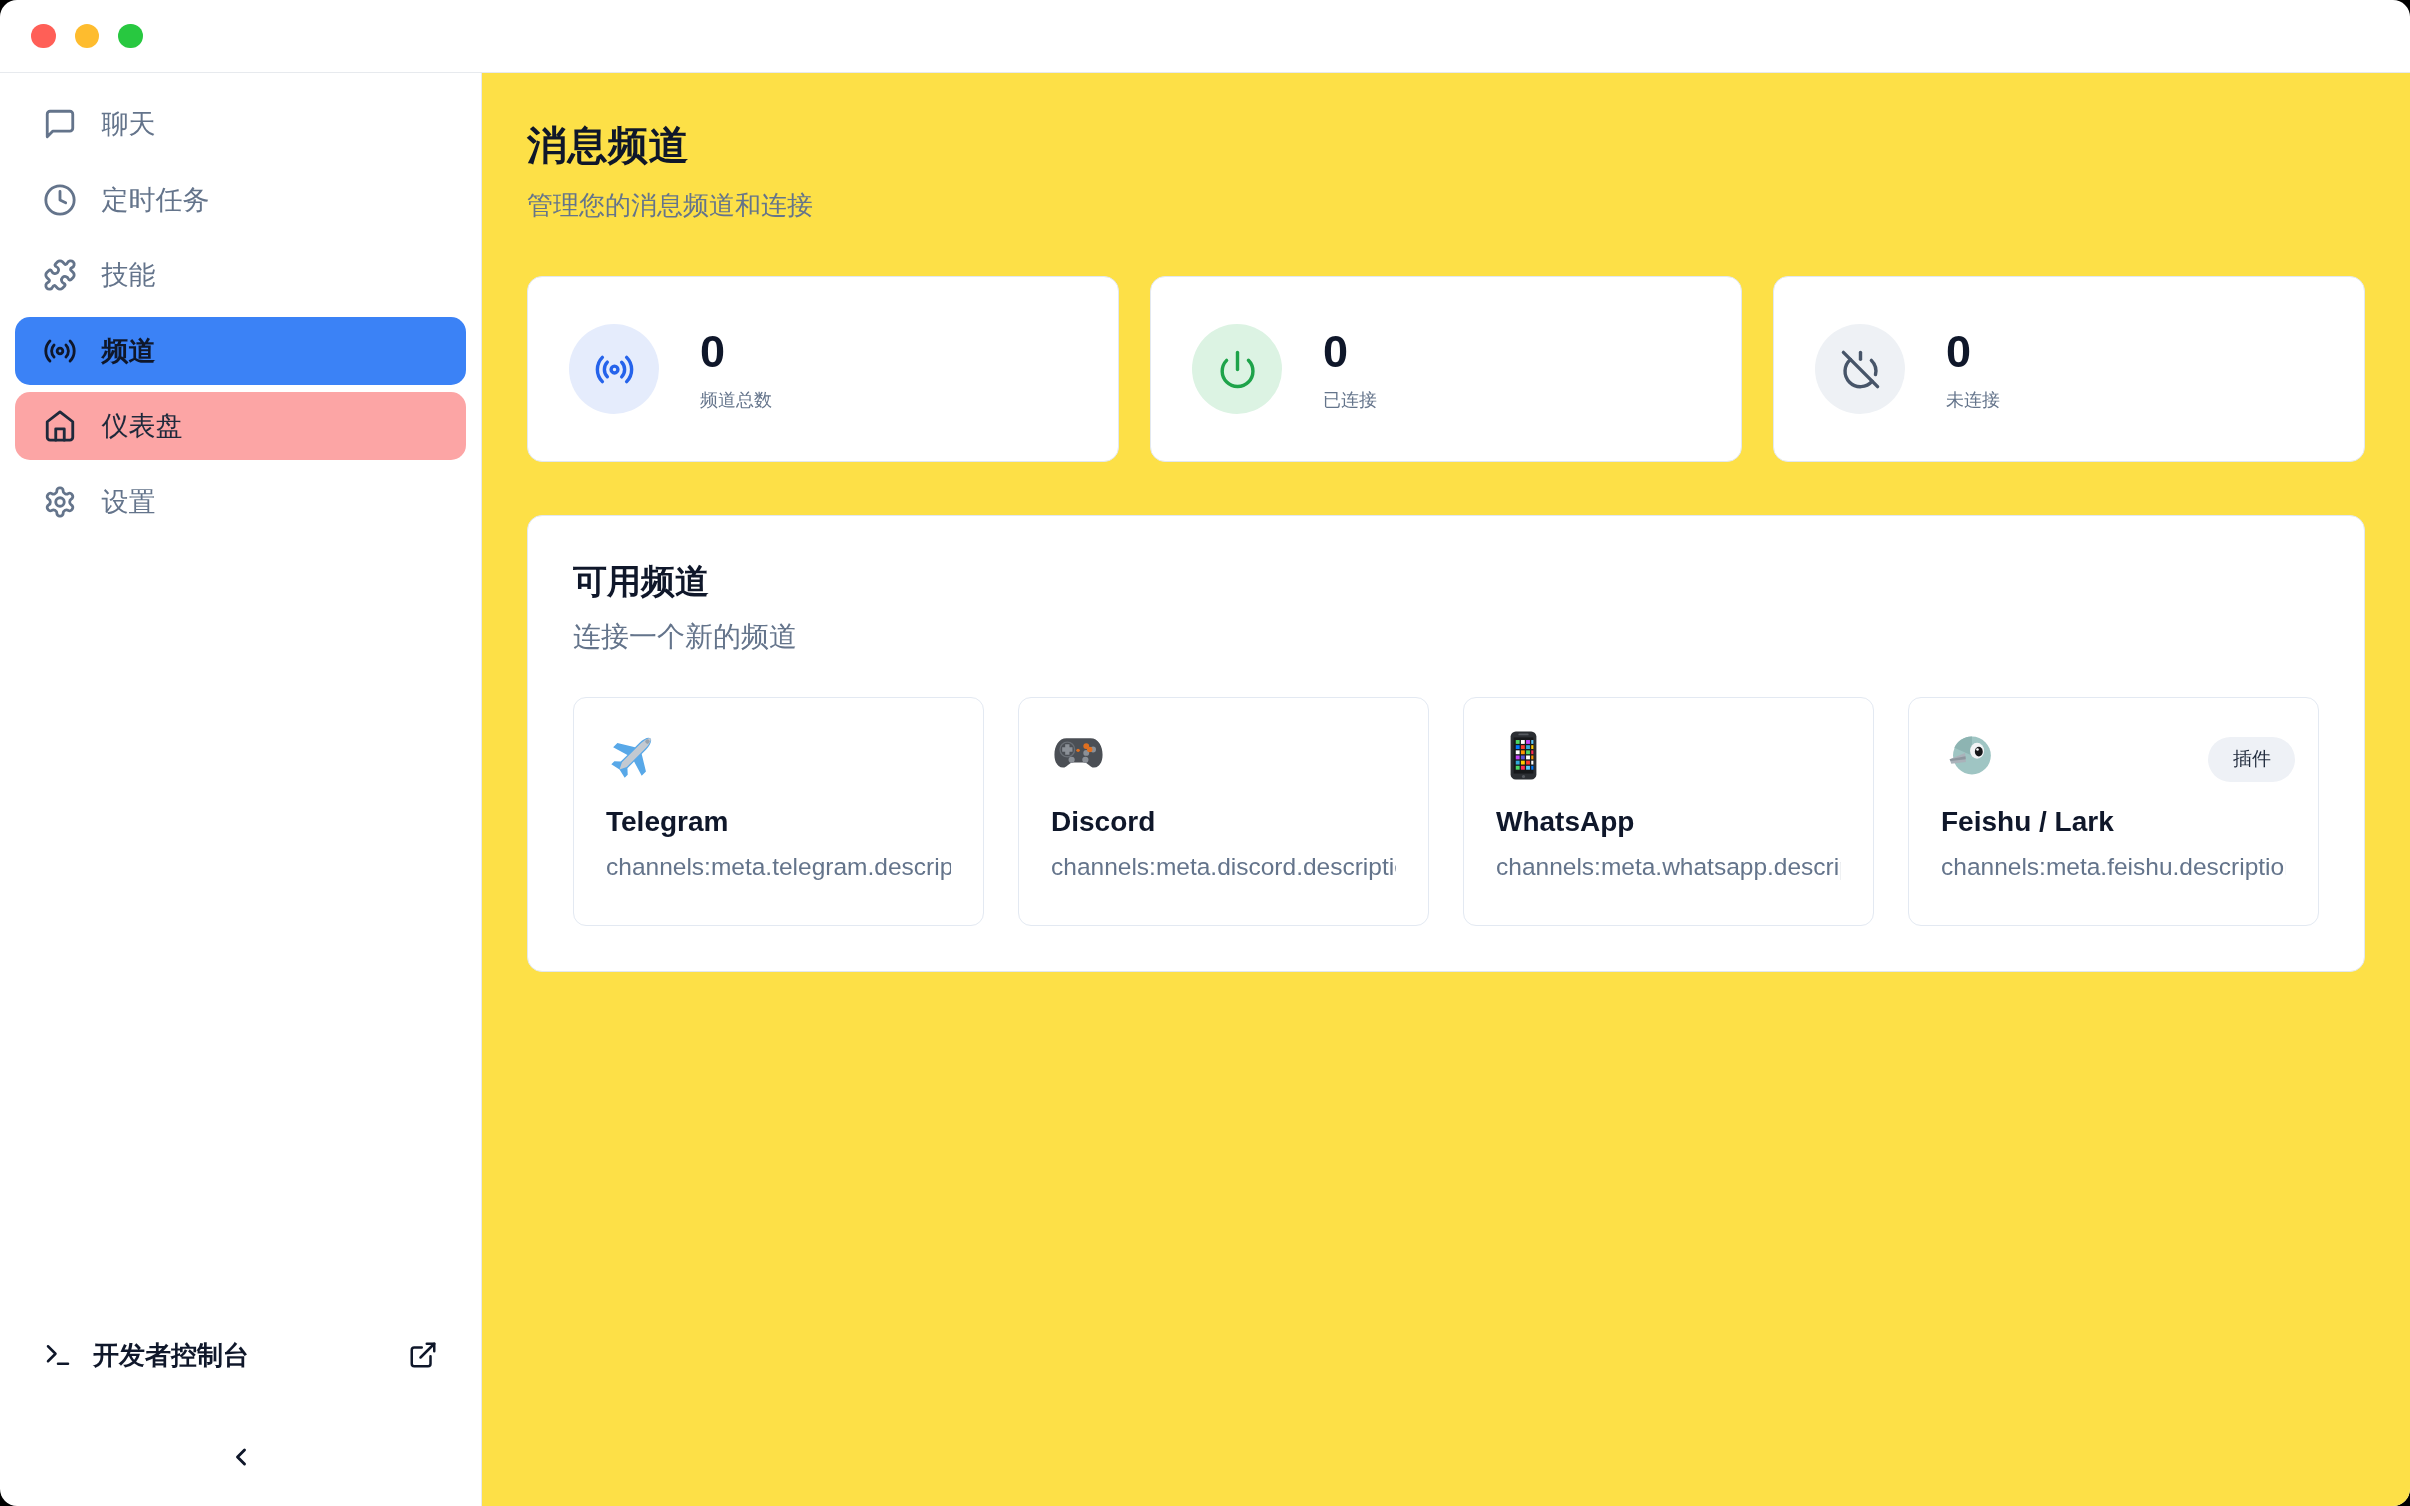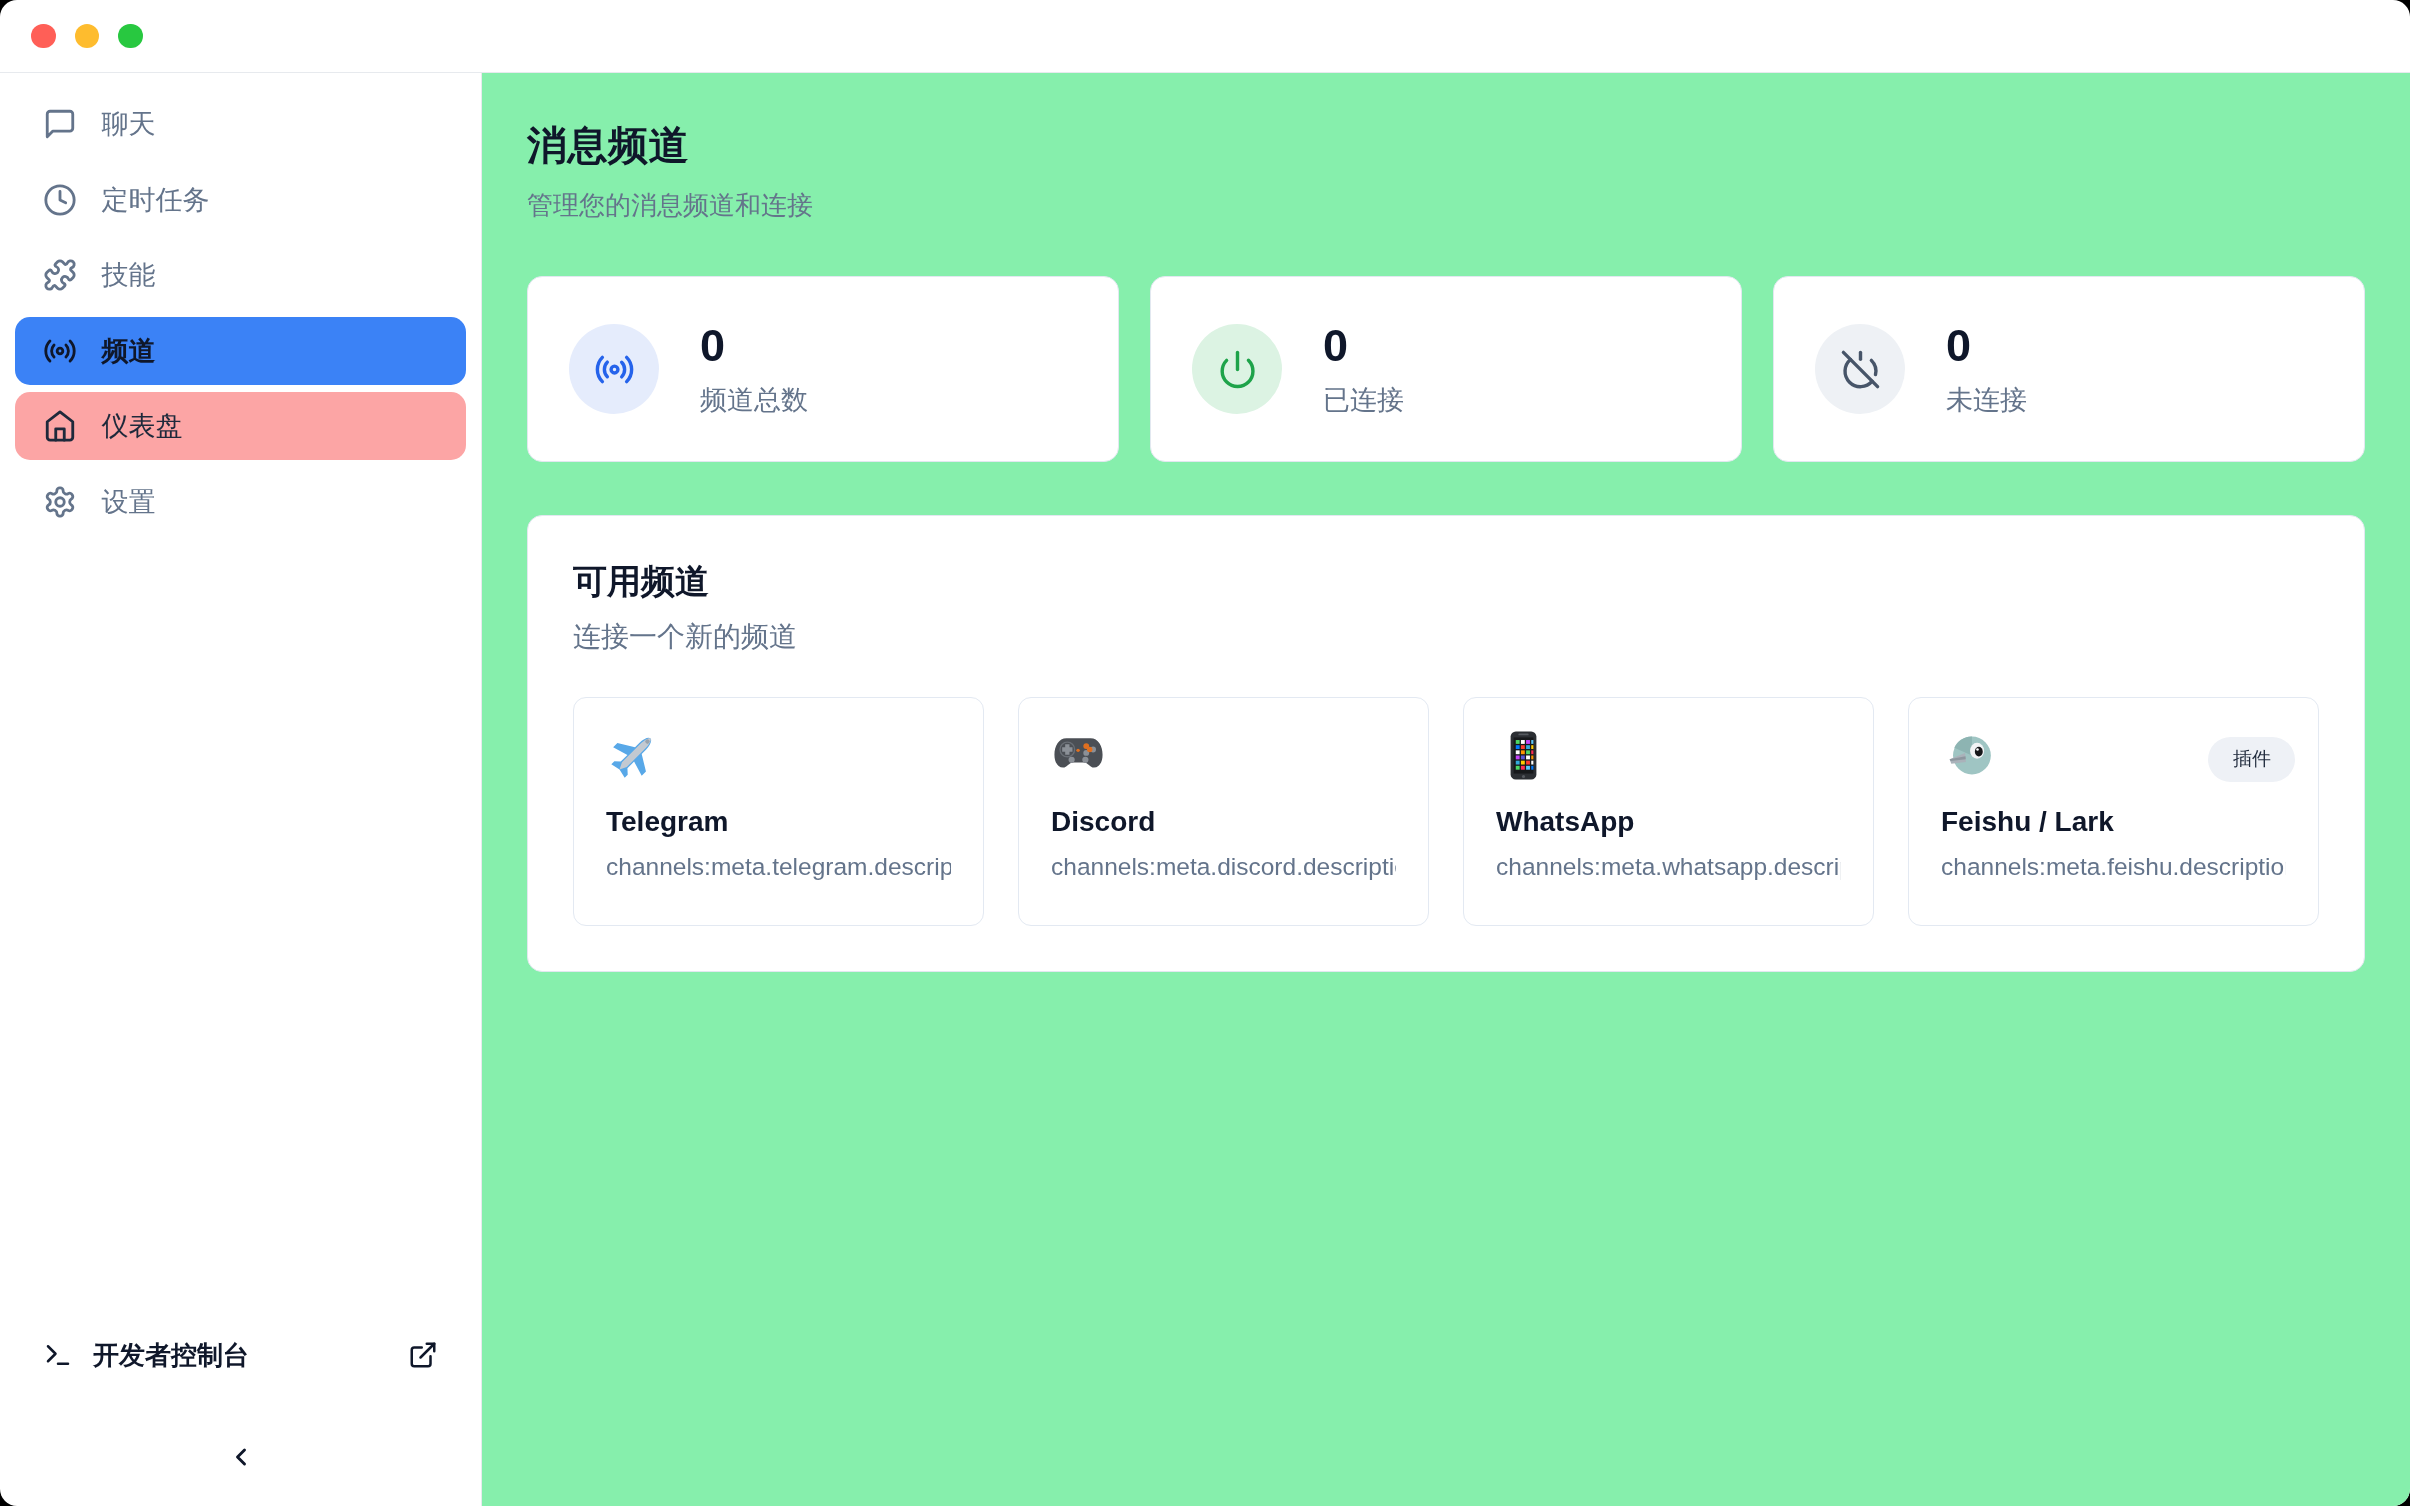--- a/index.html
+++ b/index.html
@@ -62,21 +62,21 @@
   .dev-console svg { width: 30px; height: 30px; }
   .dev-console .spacer { flex: 1; }
   .collapse-btn {
     margin-top: 38px;
     height: 60px;
     display: flex; align-items: center; justify-content: center;
     cursor: pointer; color: #0f172a;
   }
   .collapse-btn svg { width: 28px; height: 28px; }
   
-  .main { flex: 1; padding: 45px 45px 12px 45px; overflow: hidden; background: #86efac; }
+  .main { flex: 1; padding: 45px 45px 12px 45px; overflow: hidden; background: #fde047; }
   .header-row { display: flex; justify-content: space-between; align-items: flex-start; margin-bottom: 53px; }
   .page-title { font-size: 40px; font-weight: 700; color: #0f172a; letter-spacing: 0.5px; }
   .page-subtitle { font-size: 26px; color: #64748b; margin-top: 15px; }
   .actions { display: flex; gap: 26px; align-items: center; margin-top: 5.6px; }
   .btn {
     height: 72px; border-radius: 12.2px;
     display: flex; align-items: center; gap: 15px;
     font-size: 25.4px; cursor: pointer; white-space: nowrap;
   }
   .btn svg { width: 26px; height: 26px; }
@@ -100,21 +100,21 @@
   .stat-icon-wrap {
     width: 90px; height: 90px; border-radius: 50%;
     display: flex; align-items: center; justify-content: center;
     flex: 0 0 90px;
   }
   .stat-icon-wrap svg { width: 41px; height: 41px; }
   .stat-icon-wrap.blue  { background: #e5ecfc; color: #2563eb; }
   .stat-icon-wrap.green { background: #dcf3e3; color: #1ea34a; }
   .stat-icon-wrap.gray  { background: #eef1f5; color: #475569; }
   .stat-value { font-size: 45px; font-weight: 700; color: #0f172a; }
-  .stat-label { font-size: 27px; color: #64748b; margin-top: 9.4px; }
+  .stat-label { font-size: 18px; color: #64748b; margin-top: 9.4px; }
   
   .available-card {
     border: 1.9px solid #e2e8f0; border-radius: 15px;
     padding: 43px 45px 45px 45px;
     background: #fff;
   }
   .section-title { font-size: 34px; font-weight: 700; color: #0f172a; }
   .section-subtitle { font-size: 28px; color: #64748b; margin-top: 13px; }
   .channel-grid { display: grid; grid-template-columns: repeat(4, 1fr); gap: 34px; margin-top: 41px; }
   .channel-card {

